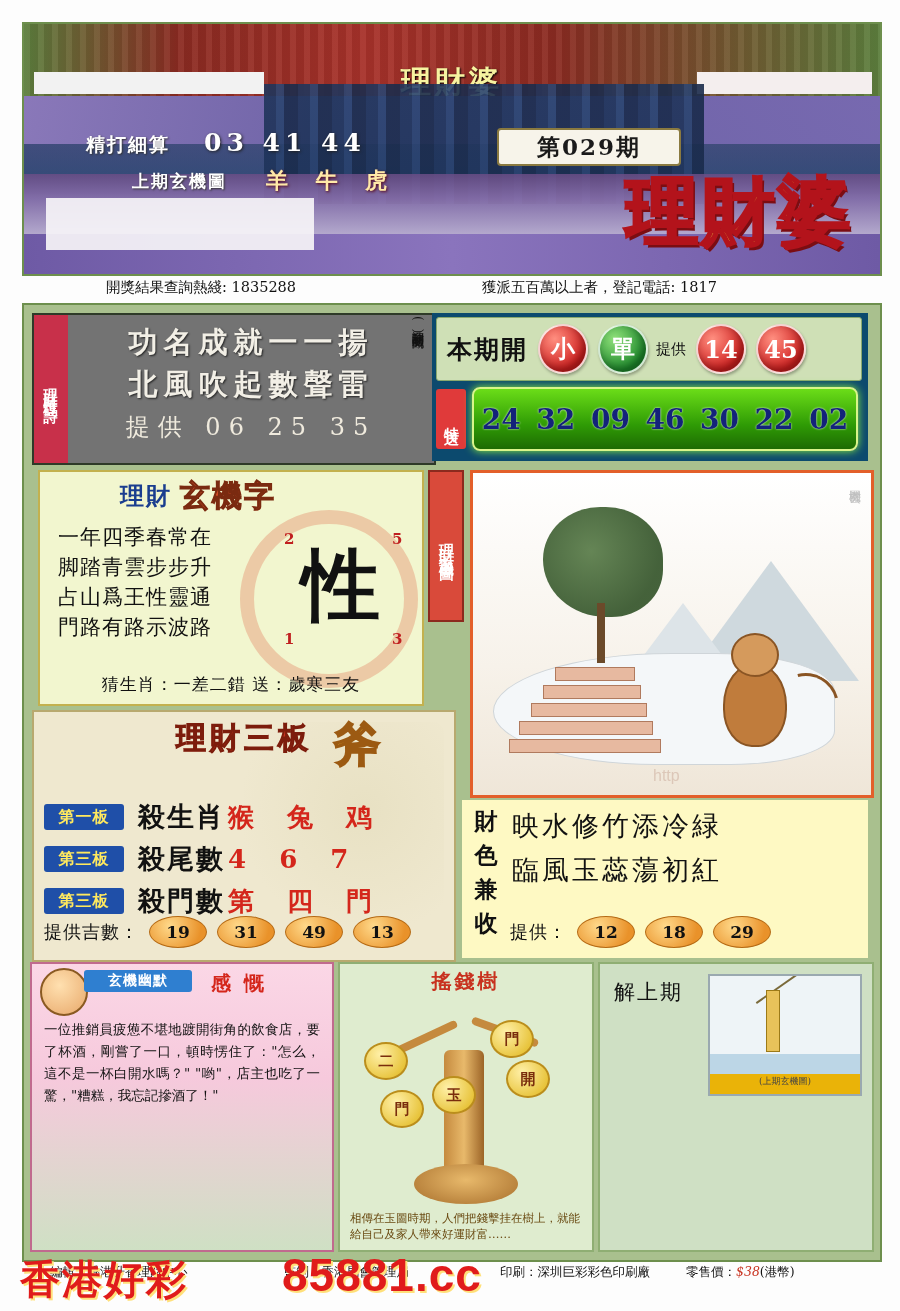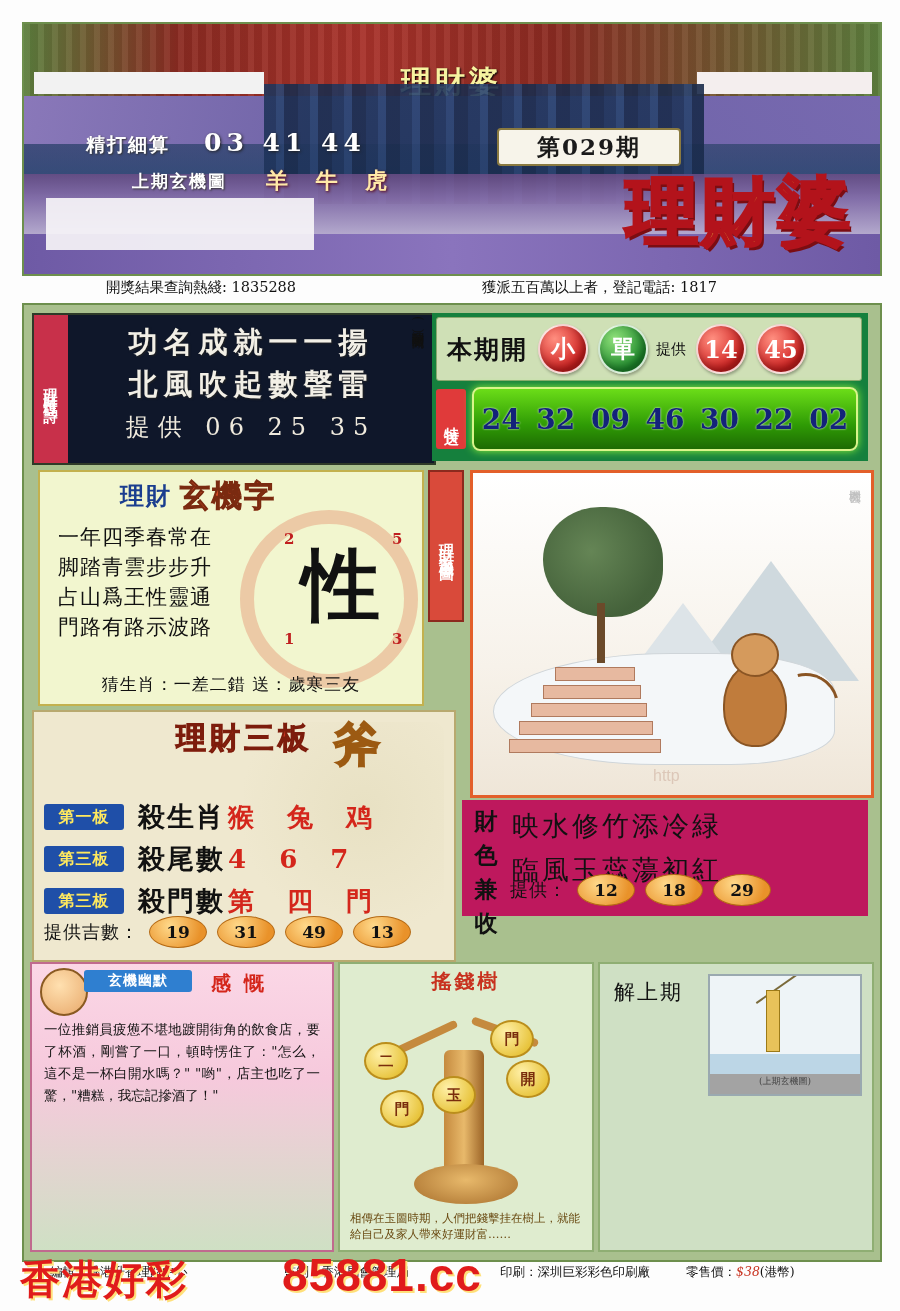--- a/index.html
+++ b/index.html
@@ -105,40 +105,40 @@
   
   .poem-block{
     position:absolute;left:32px;top:313px;width:400px;height:148px;
     background:#4d5544;border:2px solid #2e3a28;display:flex;
   }
   .poem-sidebar{
     width:34px;background:#c8304a;color:#fff;font-family:"DejaVu Serif",serif;
     font-size:14px;font-weight:bold;display:flex;align-items:center;justify-content:center;
     writing-mode:vertical-rl;letter-spacing:5px;
   }
-  .poem-body{flex:1;position:relative;background:#0f172a;}
+  .poem-body{flex:1;position:relative;background:#737373;}
   .poem-line{
     font-family:"DejaVu Serif",serif;font-size:29px;color:#f2efe6;font-weight:bold;
     letter-spacing:6px;text-align:center;text-shadow:1px 1px 2px #222;
   }
   .poem-l1{position:absolute;left:0;top:8px;width:100%;}
   .poem-l2{position:absolute;left:0;top:50px;width:100%;}
   .poem-l3{
     position:absolute;left:0;top:96px;width:100%;text-align:center;
     font-family:"DejaVu Serif",serif;font-size:24px;color:#efeadd;letter-spacing:8px;
   }
   .poem-note{
     position:absolute;left:398px;top:316px;width:26px;height:142px;
     font-family:"DejaVu Serif",serif;font-size:12px;color:#111;
     writing-mode:vertical-rl;letter-spacing:1px;line-height:13px;
   }
   
   .result-block{
     position:absolute;left:432px;top:313px;width:436px;height:148px;
-    background:#15803d;
+    background:#0c4a6e;
   }
   .result-top{
     position:absolute;left:4px;top:4px;width:424px;height:62px;
     background:#cfe0b6;border:1px solid #8aa86e;border-radius:3px;
     display:flex;align-items:center;
   }
   .rt-label{
     font-family:"DejaVu Serif",serif;font-size:25px;font-weight:bold;color:#111;margin-left:10px;letter-spacing:2px;
   }
   .ball{
@@ -298,22 +298,22 @@
   .sb-foot-label{font-family:"DejaVu Serif",serif;font-size:18px;color:#111;letter-spacing:1px;}
   .oval{
     margin-left:10px;width:56px;height:30px;border-radius:50%;
     background:radial-gradient(circle at 35% 30%,#ffd98a,#e9922a 75%);
     border:1px solid #b56a14;
     display:flex;align-items:center;justify-content:center;
     font-family:"DejaVu Serif",serif;font-size:17px;font-weight:bold;color:#111;
   }
   
   .cai-block{
-    position:absolute;left:462px;top:800px;width:406px;height:116px;
-    background:#be185d;
+    position:absolute;left:462px;top:800px;width:406px;height:158px;
+    background:#fef9c3;
   }
   .cai-left{
     position:absolute;left:4px;top:4px;width:40px;height:150px;
     font-family:"DejaVu Serif",serif;font-size:23px;font-weight:bold;color:#111;
     line-height:34px;text-align:center;
   }
   .cai-poem{
     position:absolute;left:50px;top:4px;width:350px;
     font-family:"DejaVu Serif",serif;font-size:27px;color:#111;line-height:44px;letter-spacing:3px;
   }
@@ -375,21 +375,21 @@
     position:absolute;left:598px;top:962px;width:272px;height:286px;
     background:#cfe0c4;border:2px solid #8fae73;
   }
   .li-title{
     position:absolute;left:14px;top:14px;font-family:"DejaVu Serif",serif;font-size:21px;color:#111;letter-spacing:2px;
   }
   .li-pic{
     position:absolute;right:10px;top:10px;width:150px;height:118px;background:#eef4f7;border:2px solid #9aa9b0;overflow:hidden;
   }
   .li-pic-cap{
-    position:absolute;left:0;bottom:0;width:100%;height:20px;background:#a3a3a3;
+    position:absolute;left:0;bottom:0;width:100%;height:20px;background:#eab308;
     font-family:"DejaVu Serif",serif;font-size:9px;color:#444;text-align:center;line-height:14px;
   }
   .li-fig{
     position:absolute;left:56px;top:14px;width:12px;height:60px;background:#e8c25a;border:1px solid #9c7a18;
   }
   .li-rod{position:absolute;left:40px;top:6px;width:70px;height:2px;background:#7a6a3a;transform:rotate(-35deg);}
   .li-water{position:absolute;left:0;bottom:14px;width:100%;height:26px;background:#bcd6e6;}
   
   .footer{
     position:absolute;left:22px;top:1262px;width:856px;height:26px;

